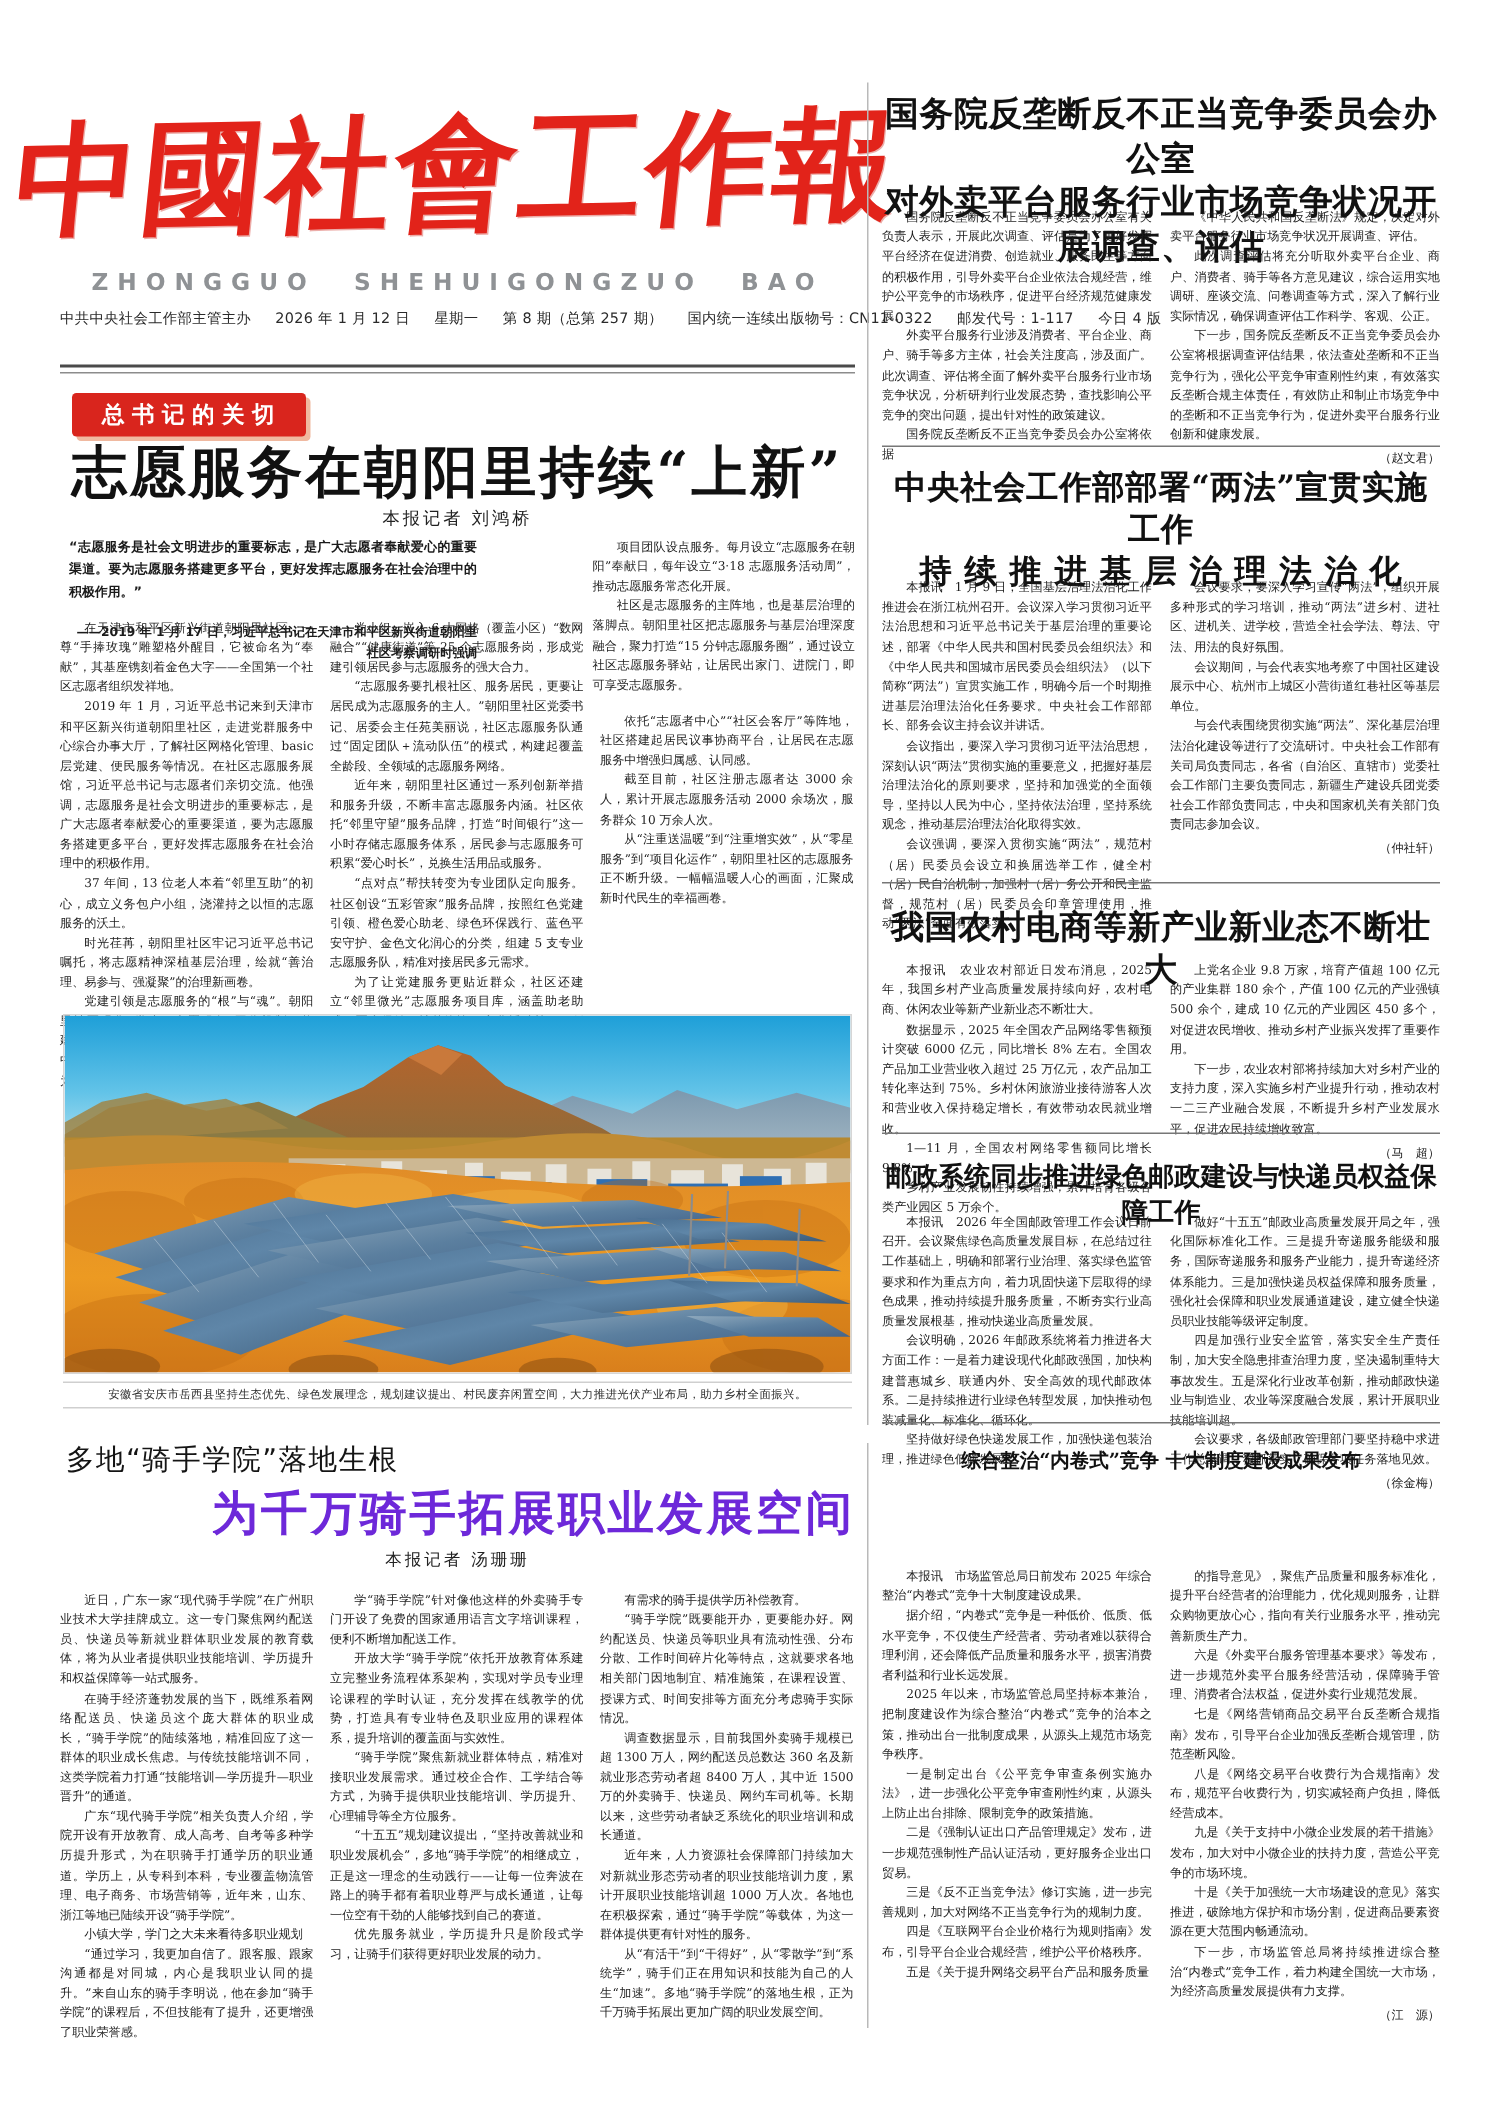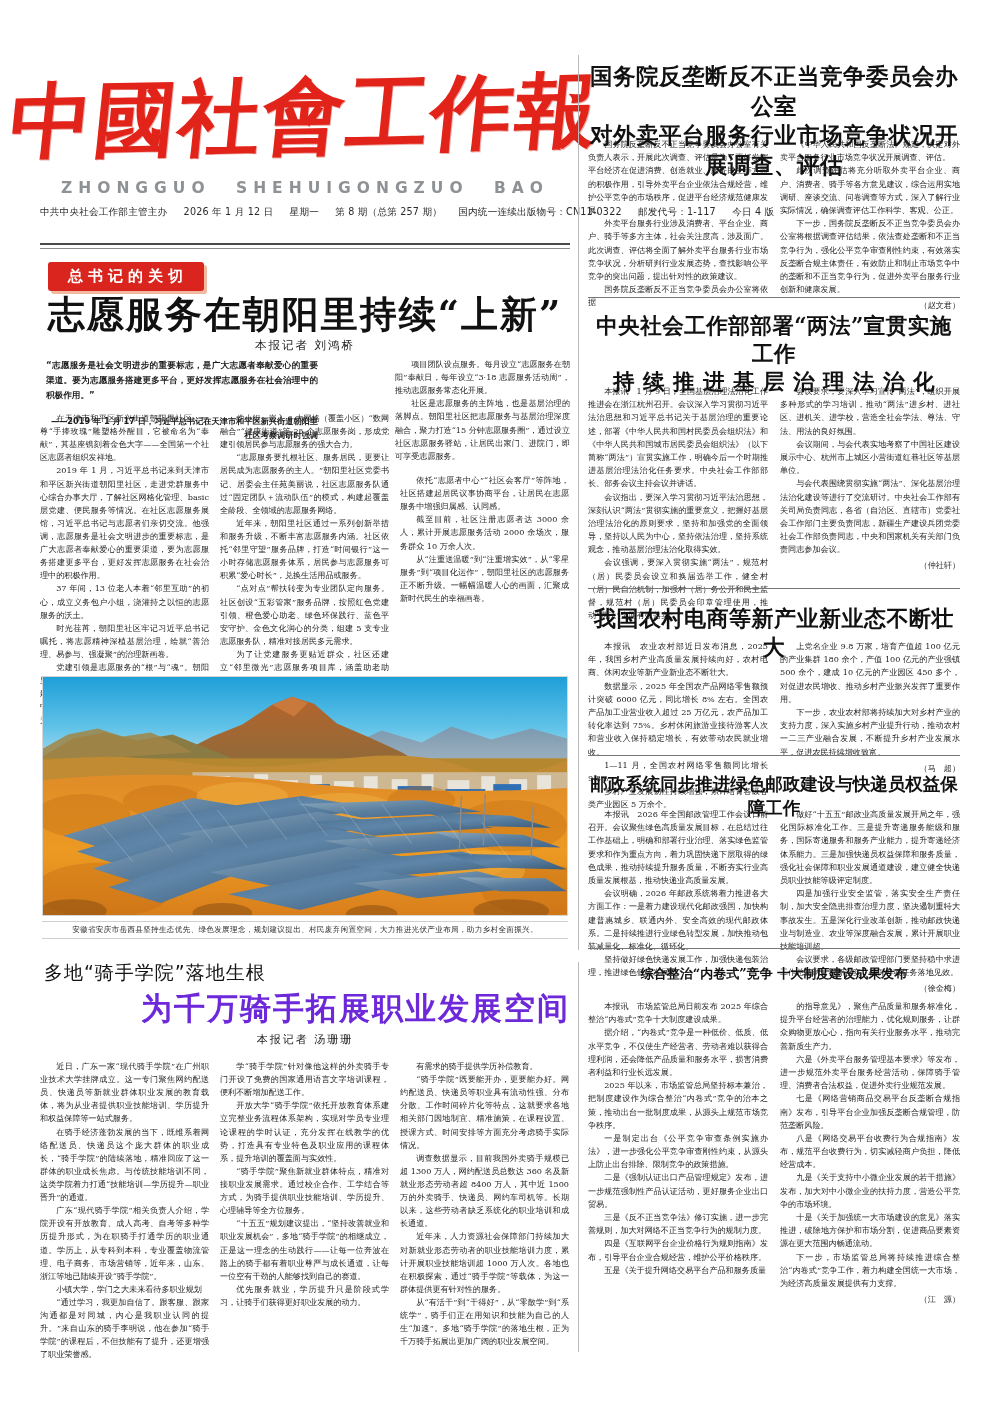--- a/index.html
+++ b/index.html
@@ -518,21 +518,21 @@
       <p>四是加强行业安全监管，落实安全生产责任制，加大安全隐患排查治理力度，坚决遏制重特大事故发生。五是深化行业改革创新，推动邮政快递业与制造业、农业等深度融合发展，累计开展职业技能培训超。</p>
       <p>会议要求，各级邮政管理部门要坚持稳中求进工作总基调，狠抓落实，确保各项任务落地见效。</p>
       <span class="sign">（徐金梅）</span>
     </div>
   </div>
   <div class="r-sep" style="top:948px;"></div>
 
   <div class="r-h3" style="top:965px;">
     <div>综合整治“内卷式”竞争  十大制度建设成果发布</div>
   </div>
-  <div class="r-two" style="top:1000px;gap:12px;">
+  <div class="r-two" style="top:1044px;gap:12px;">
     <div class="col rbodytext">
       <p>本报讯　市场监管总局日前发布 2025 年综合整治“内卷式”竞争十大制度建设成果。</p>
       <p>据介绍，“内卷式”竞争是一种低价、低质、低水平竞争，不仅使生产经营者、劳动者难以获得合理利润，还会降低产品质量和服务水平，损害消费者利益和行业长远发展。</p>
       <p>2025 年以来，市场监管总局坚持标本兼治，把制度建设作为综合整治“内卷式”竞争的治本之策，推动出台一批制度成果，从源头上规范市场竞争秩序。</p>
       <p>一是制定出台《公平竞争审查条例实施办法》，进一步强化公平竞争审查刚性约束，从源头上防止出台排除、限制竞争的政策措施。</p>
       <p>二是《强制认证出口产品管理规定》发布，进一步规范强制性产品认证活动，更好服务企业出口贸易。</p>
       <p>三是《反不正当竞争法》修订实施，进一步完善规则，加大对网络不正当竞争行为的规制力度。</p>
       <p>四是《互联网平台企业价格行为规则指南》发布，引导平台企业合规经营，维护公平价格秩序。</p>
       <p>五是《关于提升网络交易平台产品和服务质量</p>
     </div>

